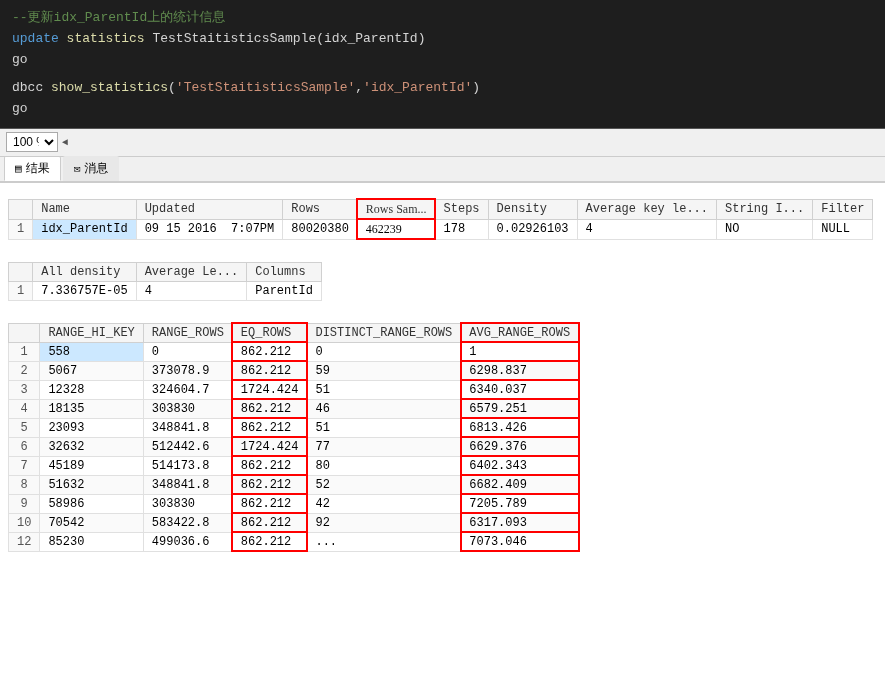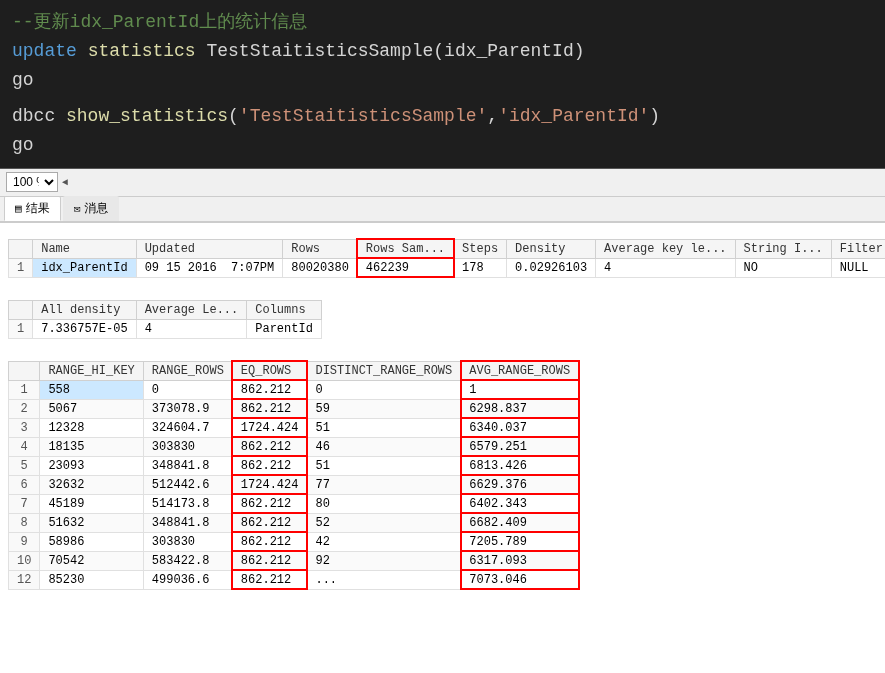--- a/index.html
+++ b/index.html
@@ -11,21 +11,21 @@
       width: 885px;
       min-height: 673px;
       overflow: hidden;
     }
 
     
     .code-area {
       background: #1e1e1e;
       color: #d4d4d4;
       padding: 8px 12px;
-      font-size: 18px;
+      font-size: 13px;
       line-height: 1.6;
       border-bottom: 1px solid #555;
       min-height: 120px;
     }
     .code-comment { color: #608b4e; }
     .code-keyword { color: #569cd6; }
     .code-function { color: #dcdcaa; }
     .code-string { color: #ce9178; }
     .code-plain { color: #d4d4d4; }
 
@@ -128,20 +128,21 @@
     }
 
     
     .col-eq-rows {
       outline: 2px solid red;
       outline-offset: -1px;
     }
     .col-rows-sam {
       outline: 2px solid red;
       outline-offset: -1px;
+      font-family: Liberation Serif, serif;
     }
     .col-avg-range {
       outline: 2px solid red;
       outline-offset: -1px;
     }
 
     .section-divider {
       height: 10px;
     }
   </style>

